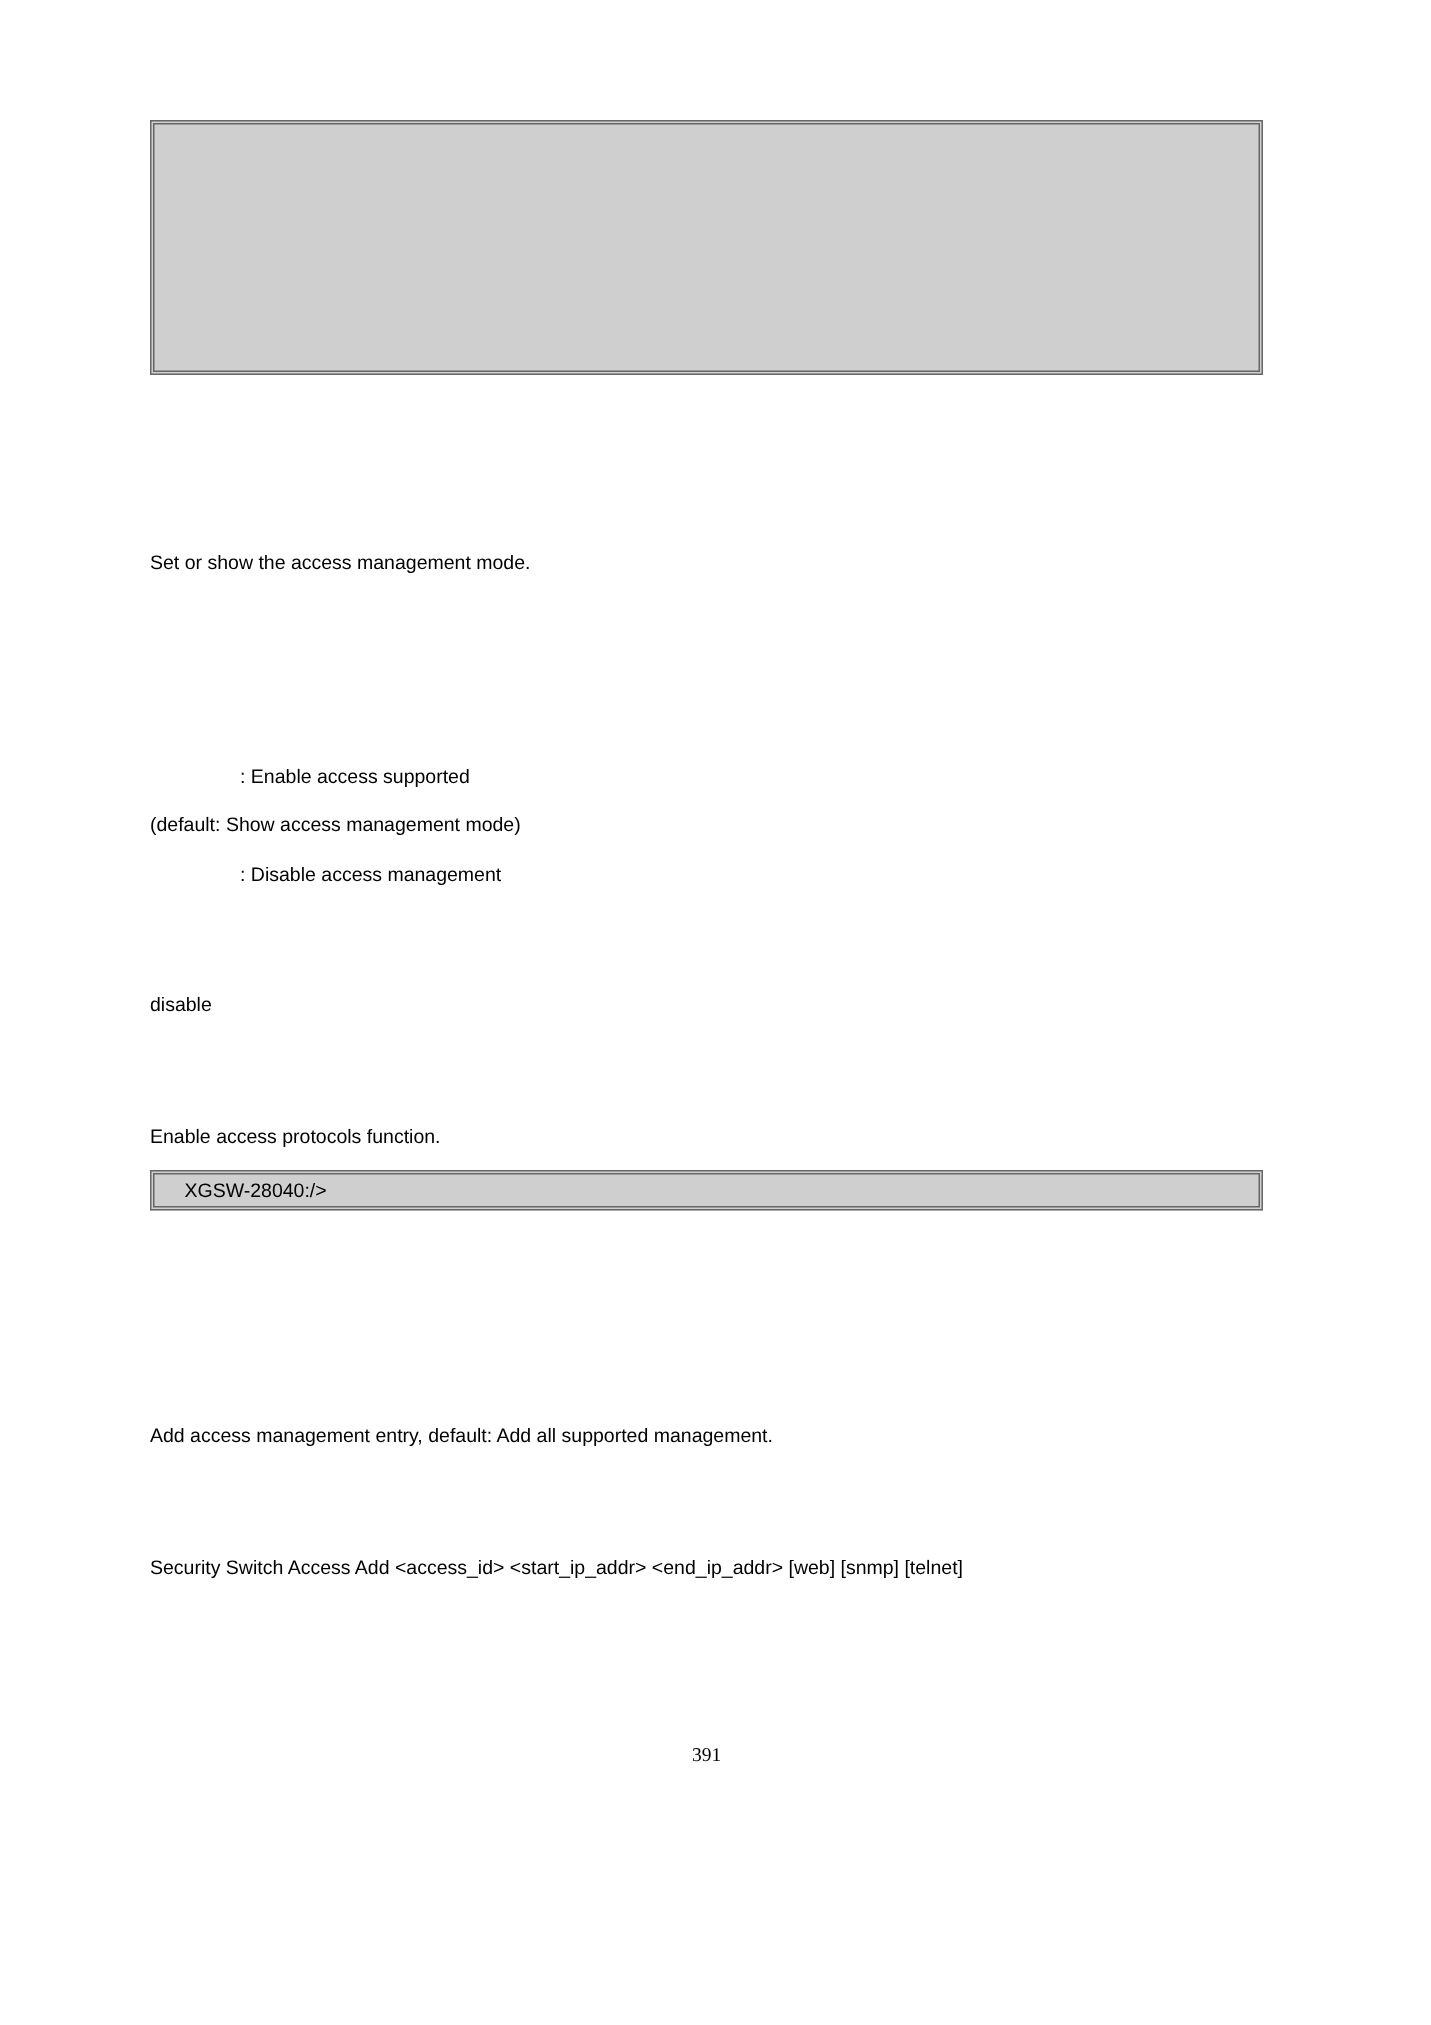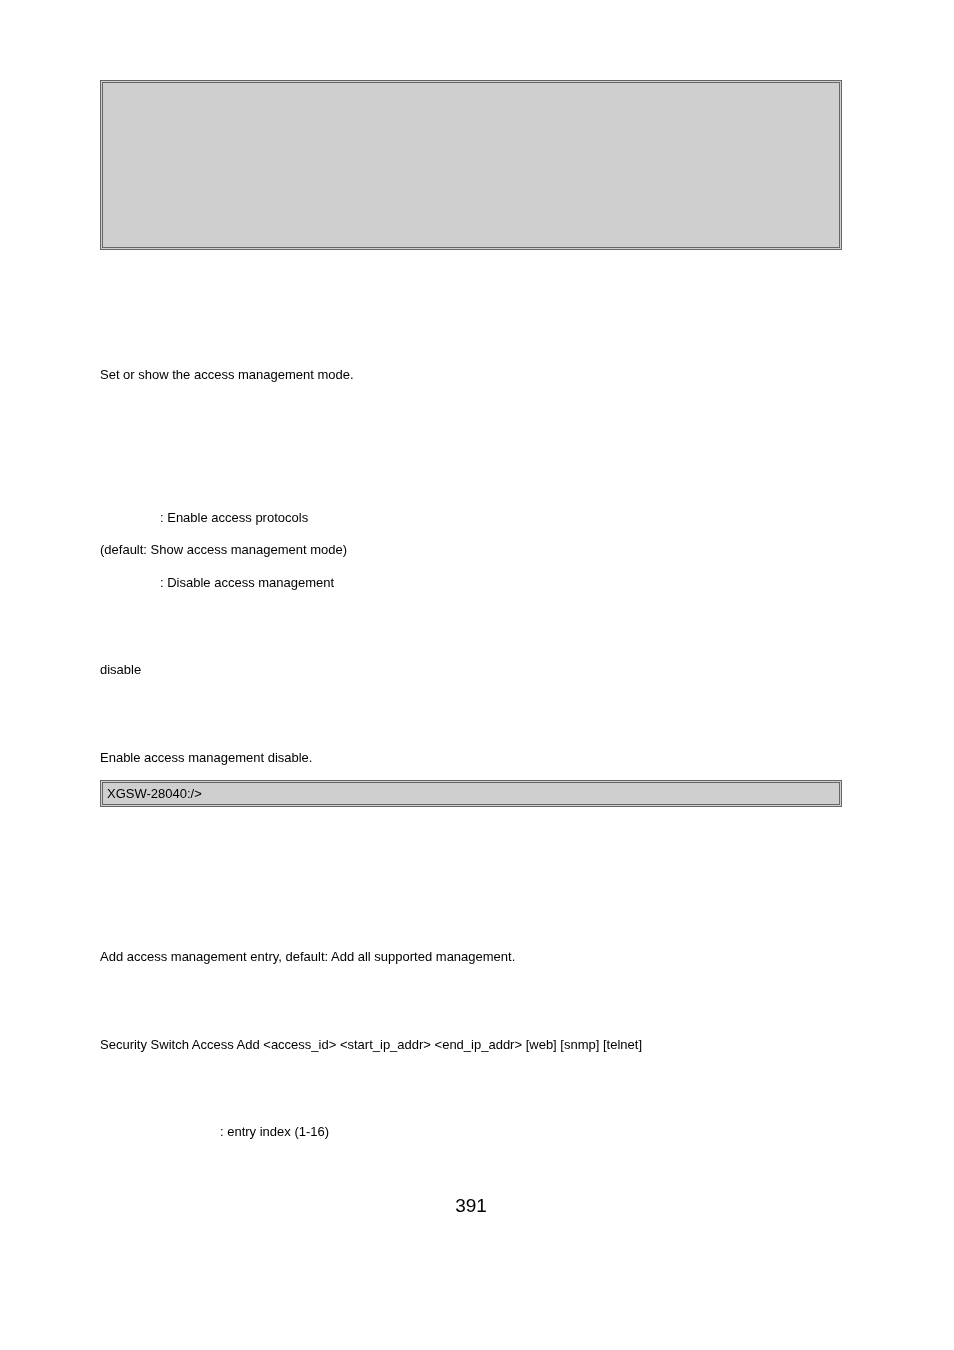--- a/index.html
+++ b/index.html
@@ -20,81 +20,81 @@
   .graybox {
     border: 3px double #666;
     background: #cfcfcf;
     width: 100%;
     box-sizing: border-box;
   }
   .graybox.large {
     height: 170px;
   }
   .graybox.small {
-    padding: 3px 4px;
+    padding: 3px 20px;
     min-height: 22px;
   }
   .spacer-lg { height: 115px; }
   .spacer-md { height: 55px; }
   .line {
     margin: 0 0 13px 0;
     line-height: 1.5;
   }
   .indent-param {
     padding-left: 60px;
   }
   .indent-param2 {
     padding-left: 120px;
   }
   .page-num {
     width: 100%;
     text-align: center;
     padding-top: 40px;
-    font-size: 19px;
+    font-size: 13px;
+    font-family: Liberation Serif, serif;
   }
 </style>
 </head>
 <body>
 
 <div class="page">
 
   <div class="graybox large"></div>
 
   <div class="spacer-lg"></div>
 
   <p class="line">Set or show the access management mode.</p>
 
   <div class="spacer-md"></div>
 
 
   <div class="spacer-md"></div>
 
-  <p class="line indent-param">: Enable access protocols</p>
+  <p class="line indent-param">: Enable access supported</p>
   <p class="line">(default: Show access management mode)</p>
   <p class="line indent-param">: Disable access management</p>
 
   <div class="spacer-md"></div>
 
   <p class="line">disable</p>
 
   <div class="spacer-md"></div>
 
-  <p class="line">Enable access management disable.</p>
+  <p class="line">Enable access protocols function.</p>
 
   <div class="graybox small">
     <span>XGSW-28040:/&gt;</span>
   </div>
 
   <div style="height:140px;"></div>
 
   <p class="line">Add access management entry, default: Add all supported management.</p>
 
   <div class="spacer-md"></div>
 
   <p class="line">Security Switch Access Add &lt;access_id&gt; &lt;start_ip_addr&gt; &lt;end_ip_addr&gt; [web] [snmp] [telnet]</p>
 
   <div class="spacer-md"></div>
 
-  <p class="line indent-param2">: entry index (1-16)</p>
 
   <div class="page-num">391</div>
 
 </div>
 
 </body></html>

